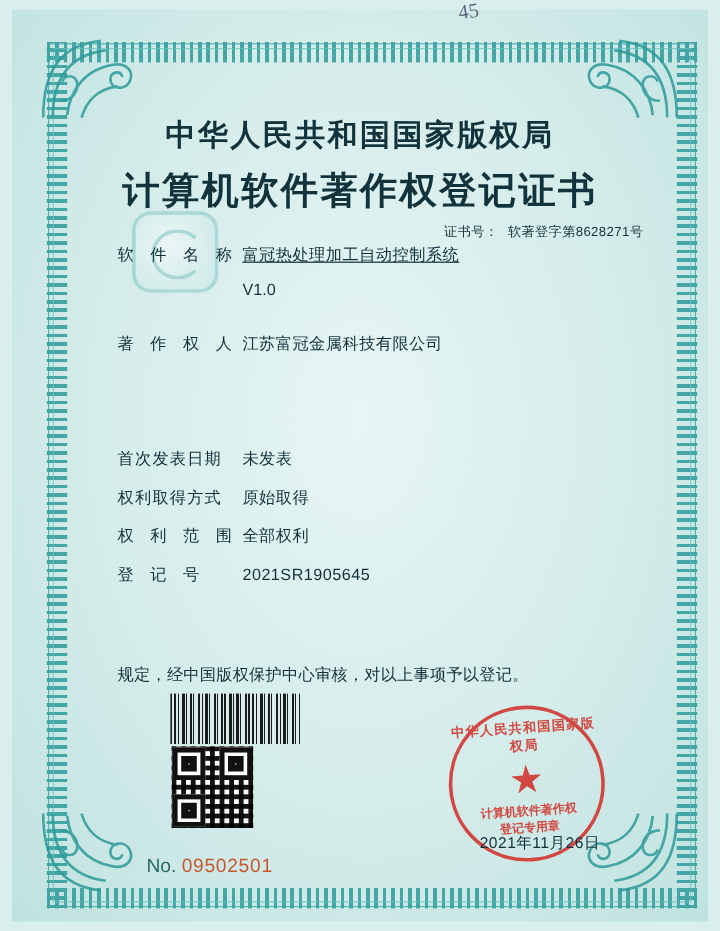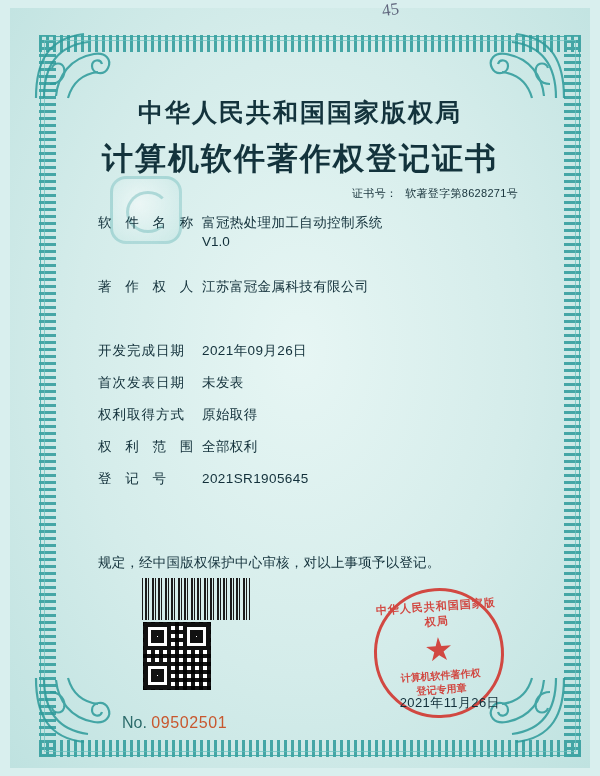--- a/index.html
+++ b/index.html
@@ -103,21 +103,21 @@
     left: 0; right: 0; top: 130px;
     text-align: center;
     font-family: "Liberation Serif", serif;
     font-weight: bold;
     font-size: 31px;
     letter-spacing: 2px;
     color: #13333c;
   }
   .cert-no {
     position: absolute;
-    right: 72px; top: 178px;
+    right: 54px; top: 178px;
     font-size: 11px;
     color: #17323a;
     letter-spacing: .3px;
     margin-left: 20px;
   }
   .cert-no .lab { margin-right: 8px; }
 
   
   .field {
     position: absolute;
@@ -133,21 +133,21 @@
   }
   .field .lab.sp { letter-spacing: 5px; }
   .field .val { letter-spacing: .4px; }
   .sub-val {
     position: absolute;
     left: 192px;
     font-size: 13.5px;
     color: #12303a;
   }
 
-  .f-name     { top: 206px; }
+  .f-name     { top: 196px; text-decoration: underline; }
   .f-version  { top: 226px; }
   .f-owner    { top: 270px; }
   .f-devdate  { top: 334px; }
   .f-pubdate  { top: 366px; }
   .f-acquire  { top: 398px; }
   .f-scope    { top: 430px; }
   .f-regno    { top: 462px; }
 
   
   .para {
@@ -329,23 +329,20 @@
 
     <div class="field f-name">
       <span class="lab sp">软 件 名 称</span><span class="val">富冠热处理加工自动控制系统</span>
     </div>
     <div class="sub-val f-version">V1.0</div>
 
     <div class="field f-owner">
       <span class="lab sp">著 作 权 人</span><span class="val">江苏富冠金属科技有限公司</span>
     </div>
 
-    <div class="field f-devdate">
-      <span class="lab">开发完成日期</span><span class="val">2021年09月26日</span>
-    </div>
 
     <div class="field f-pubdate">
       <span class="lab">首次发表日期</span><span class="val">未发表</span>
     </div>
 
     <div class="field f-acquire">
       <span class="lab">权利取得方式</span><span class="val">原始取得</span>
     </div>
 
     <div class="field f-scope">

